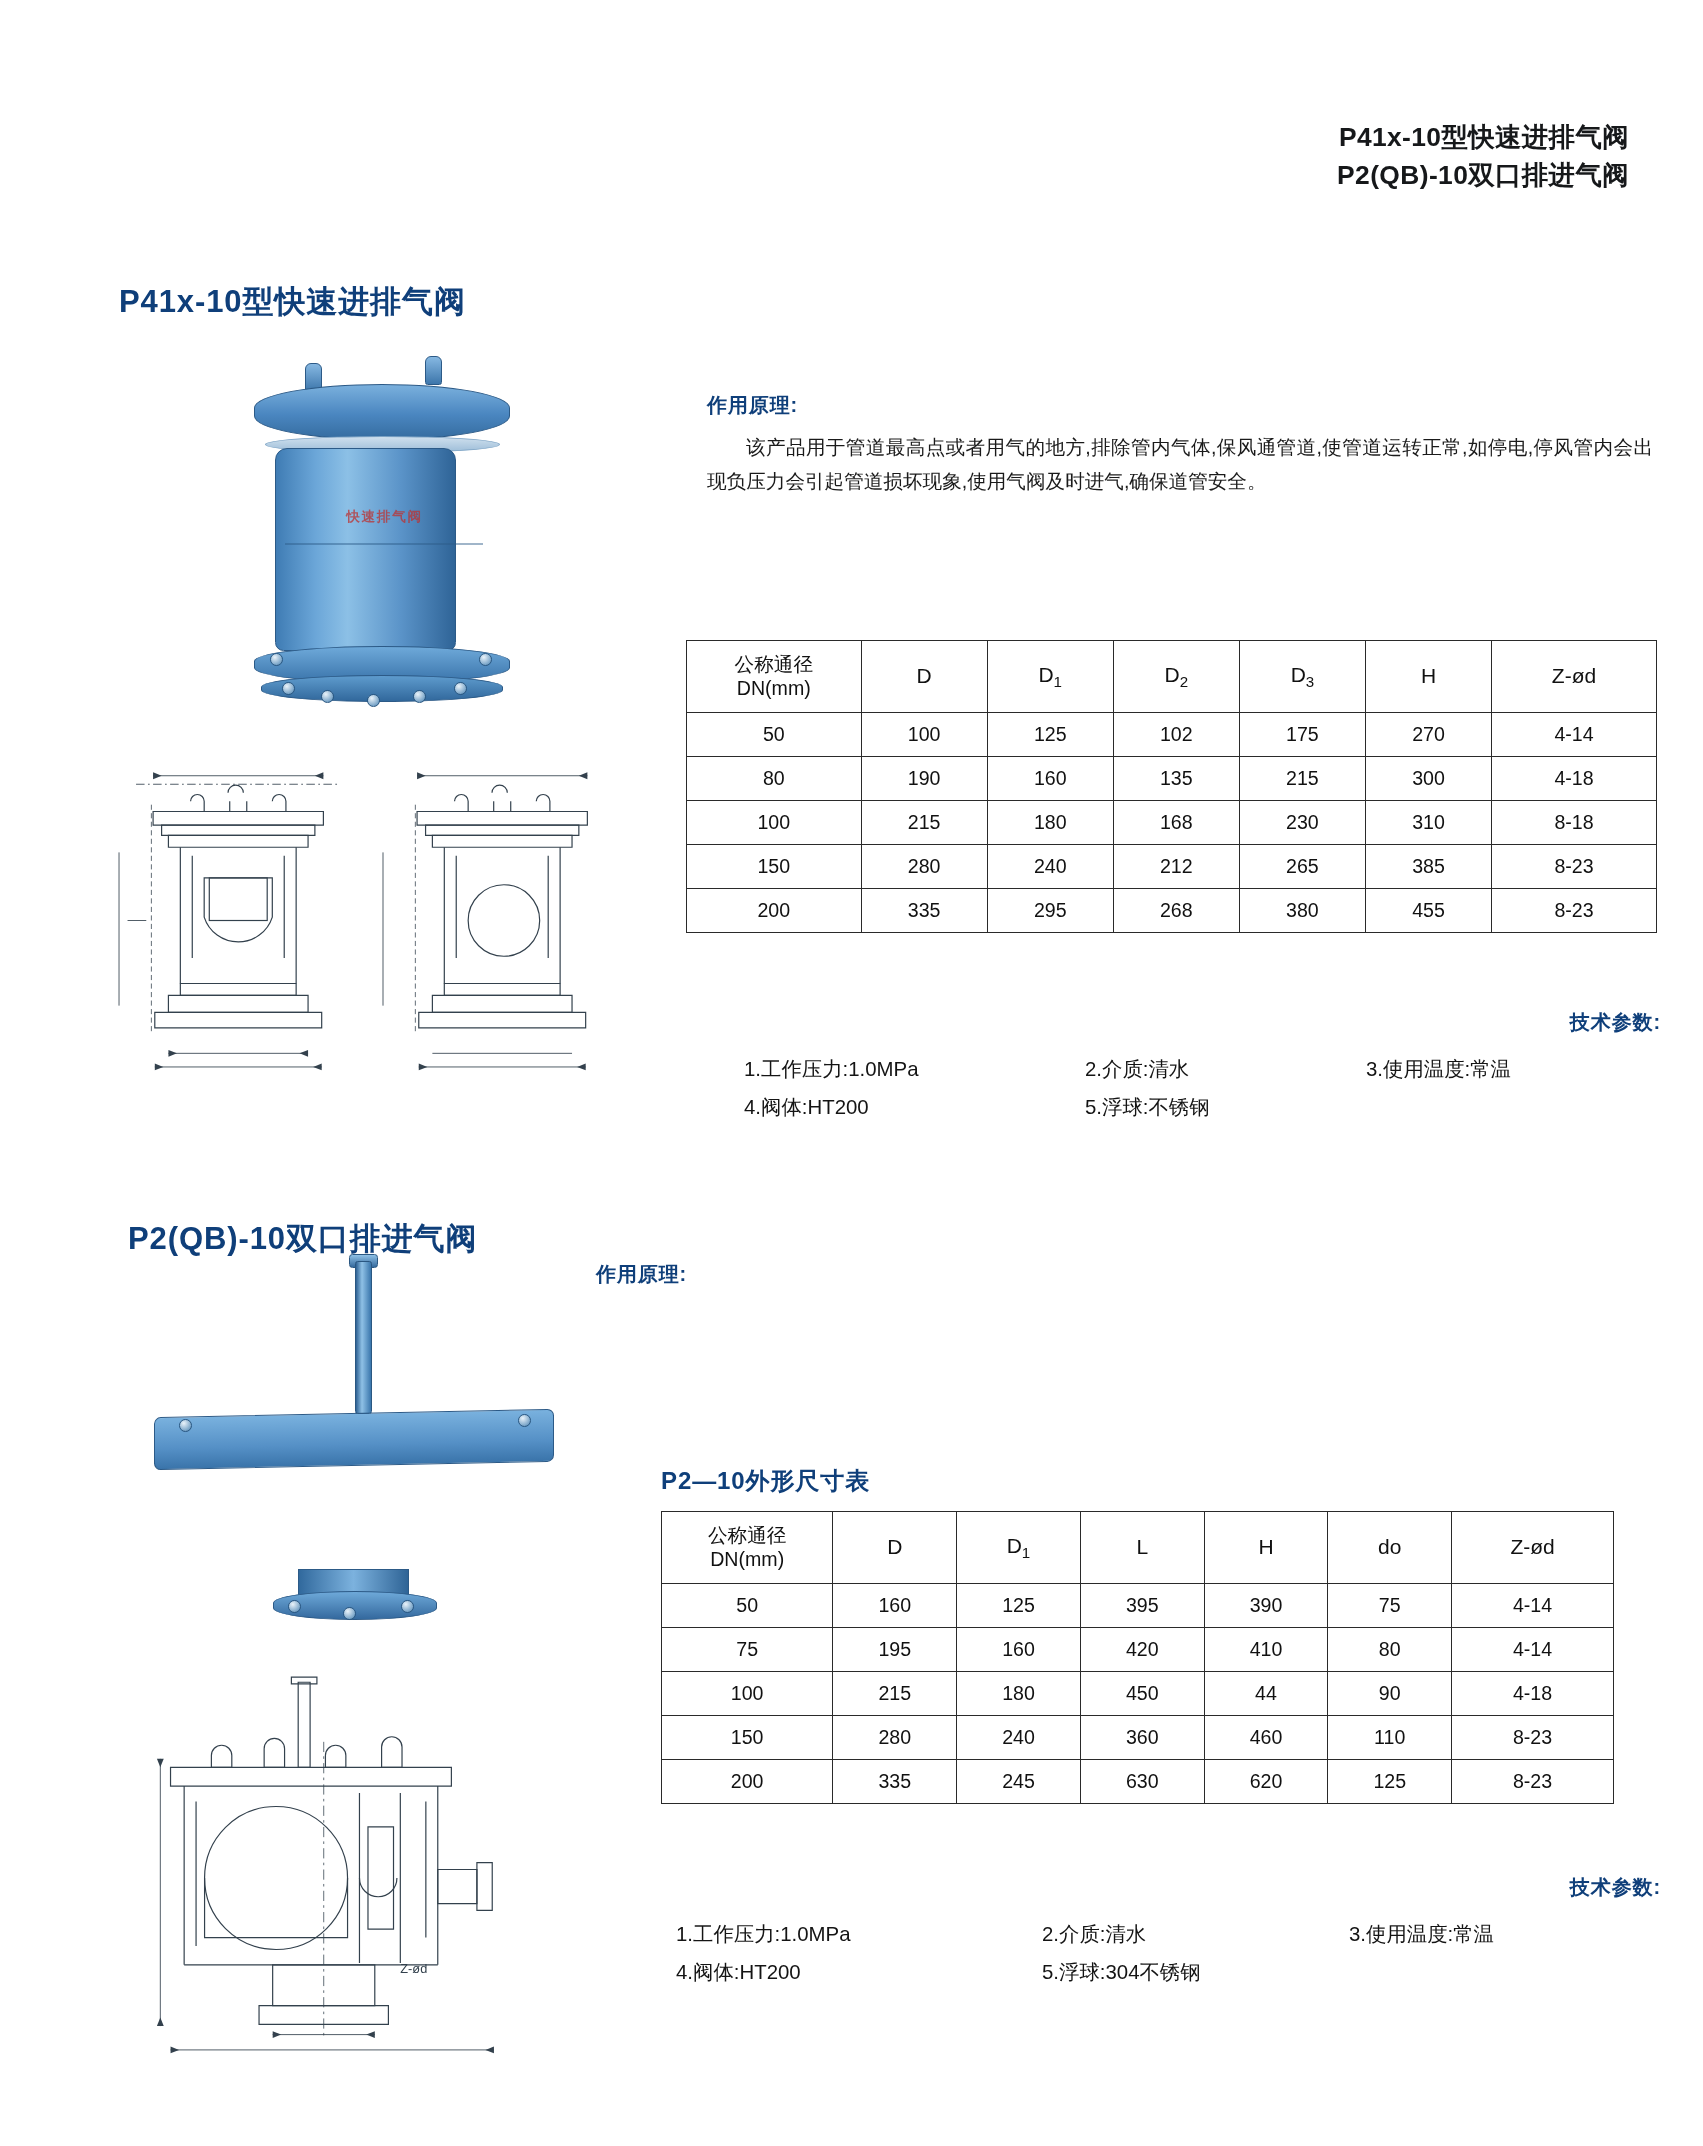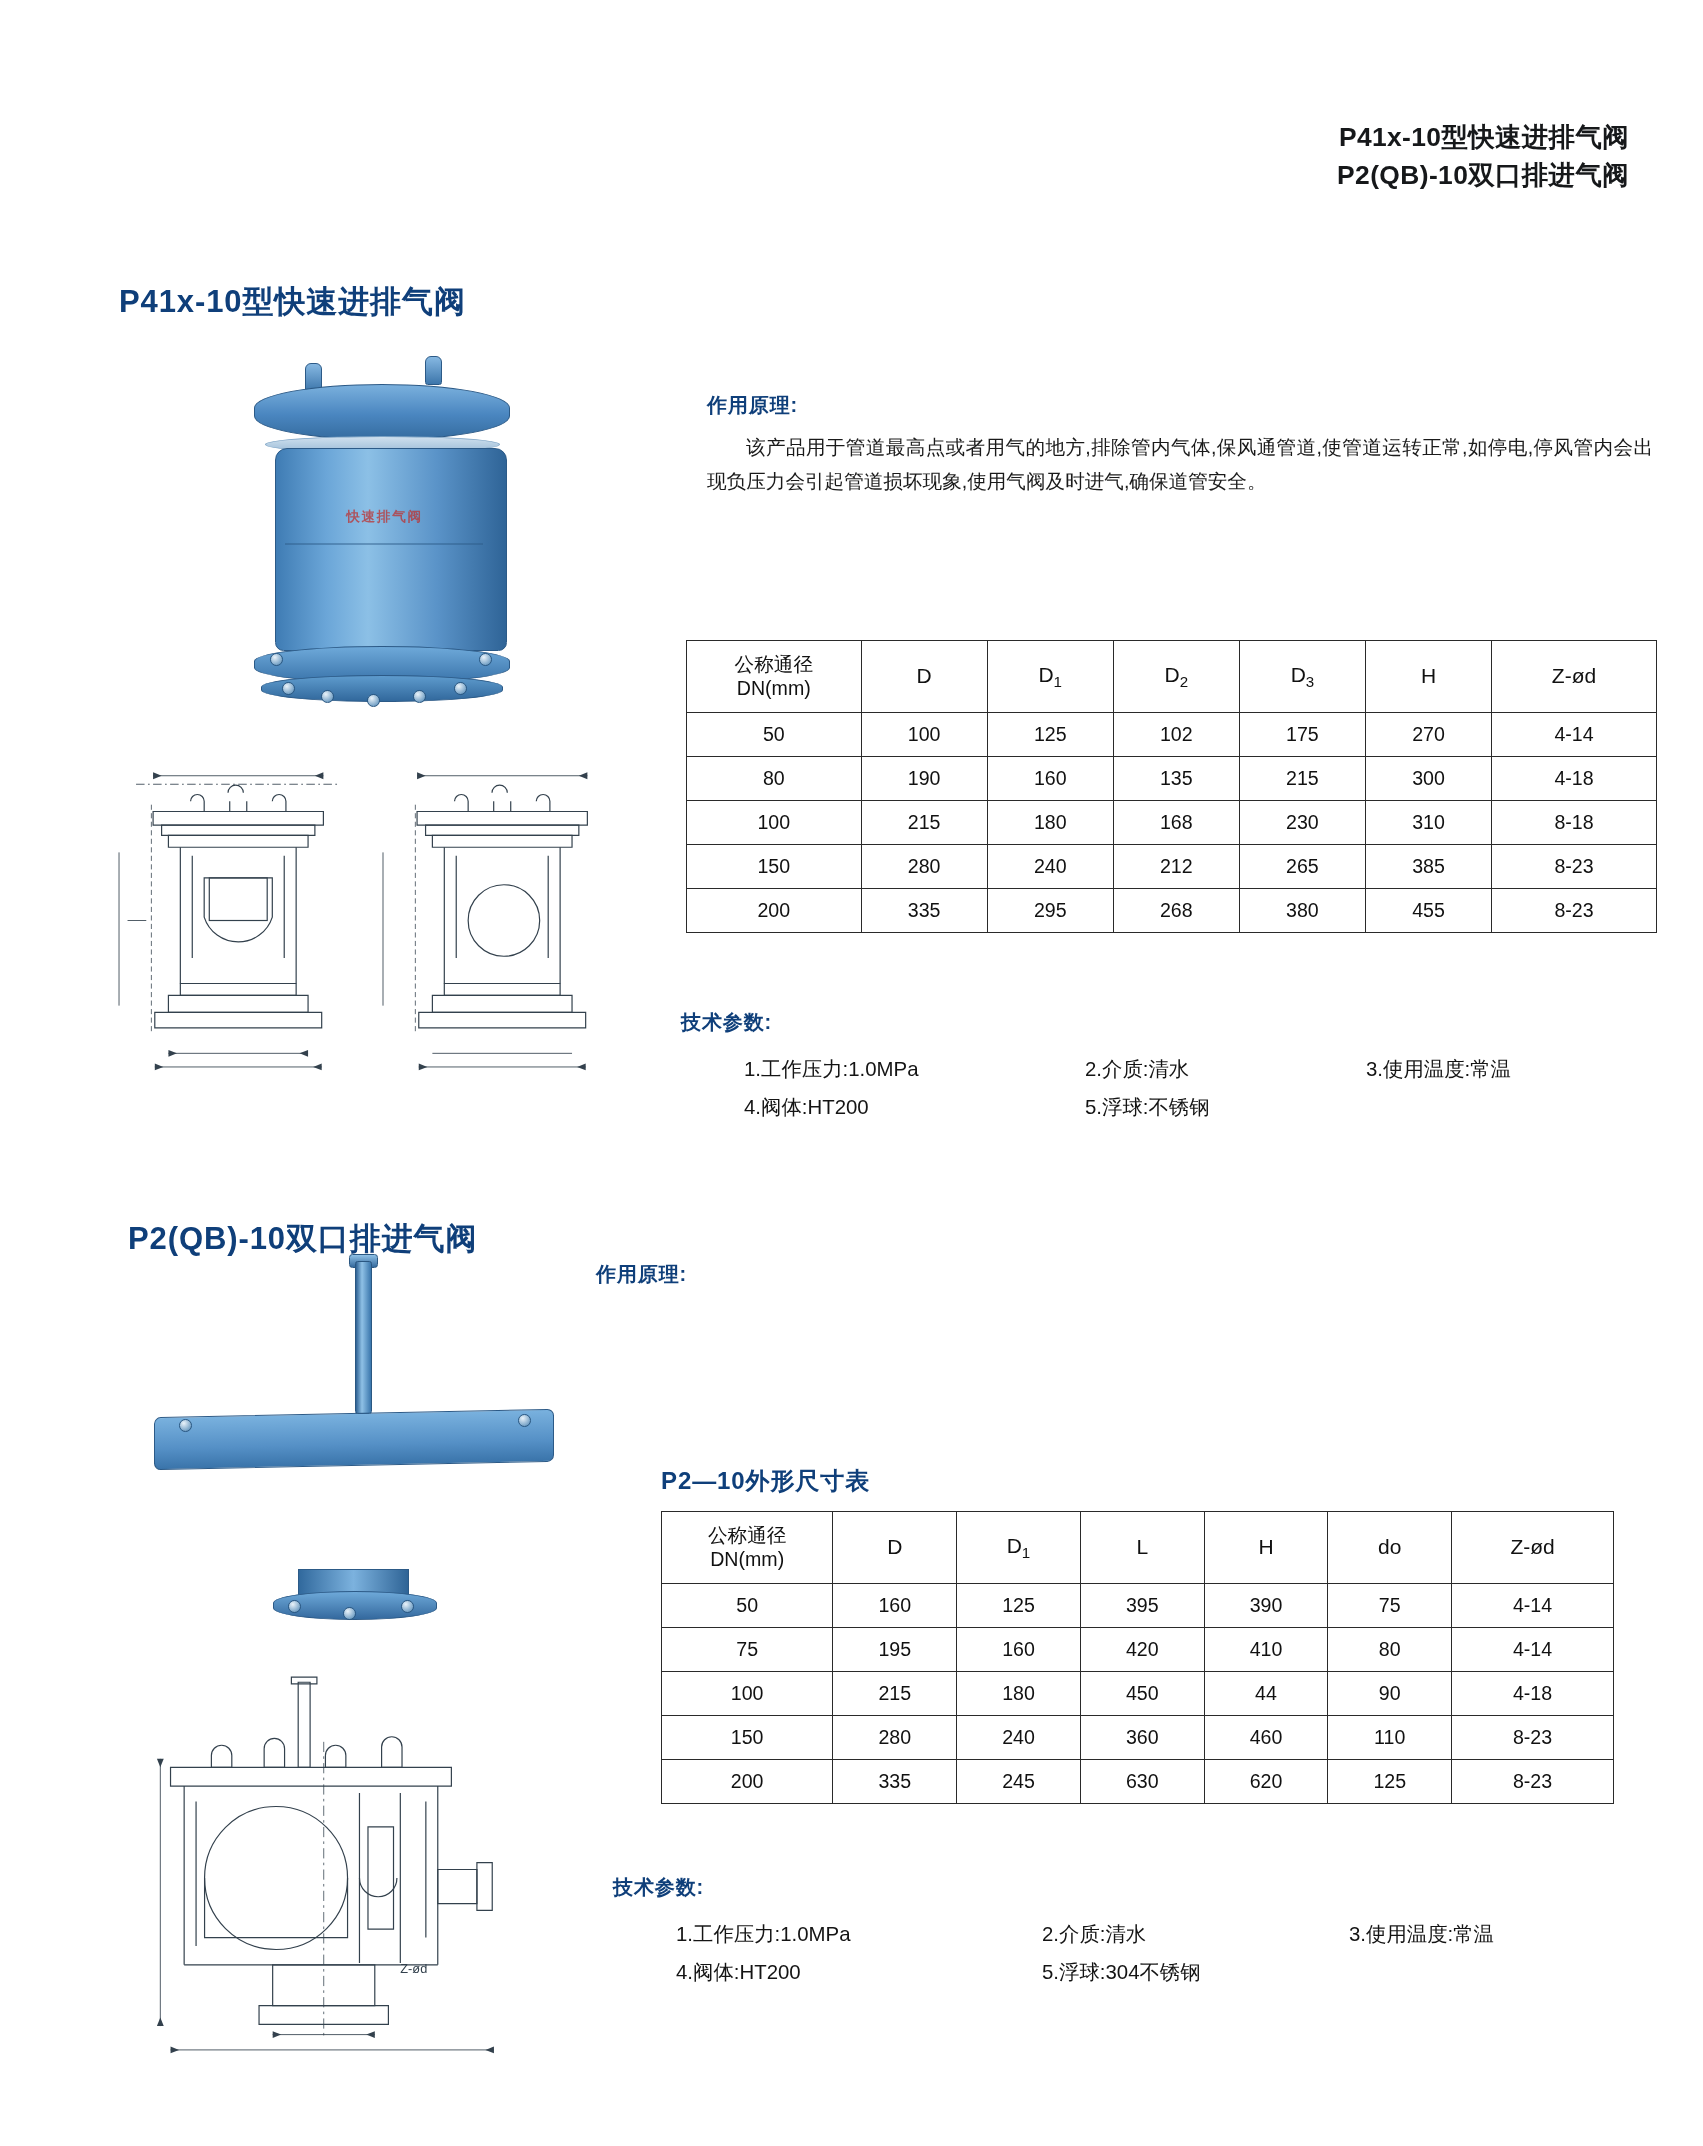--- a/index.html
+++ b/index.html
@@ -55,21 +55,21 @@
     border-radius: 50% / 24px;
     border: 1.7px solid #2c5a87;
   }
   .v1-knob { position: absolute; width: 17px; height: 29px; background: linear-gradient(180deg,#86b8e2,#3d76ab);
     border-radius: 6px 6px 2.6px 2.6px; border:0.9px solid #2c5a87; }
   .v1-knob.a { left: 66px; top: 22px; }
   .v1-knob.b { left: 186px; top: 15.3px; }
   .v1-gap { position: absolute; left: 25.6px; top: 95px; width: 235px; height: 17px;
     background: linear-gradient(180deg,#cfe0ee,#9dbdd8); border-radius: 50%/8.5px; border: 0.9px solid #7ba2c4; }
   .v1-body {
-    position: absolute; left: 36px; top: 107px; width: 232px; height: 203px;
+    position: absolute; left: 36px; top: 107px; width: 181px; height: 203px;
     background: linear-gradient(90deg,#3f7cb4 0%, #6ba6d8 22%, #8cc0e6 40%, #5a93c8 70%, #2f6497 100%);
     border-radius: 12px 12px 8.5px 8.5px;
     border: 0.9px solid #2c5a87;
     padding-left: 9px;
   }
   .v1-label {
     position: absolute; left: 58px; top: 51px; width: 101px; height: 34px;
     color: #b33; font-size: 13.6px; font-weight: bold; letter-spacing: 1.7px;
     display: flex; align-items: center; justify-content: center;
     opacity: 0.75;
@@ -154,21 +154,21 @@
   }
   .dim-table thead th { height: 72px; font-size: 21px; }
   .dim-table tbody td { height: 44px; }
   .hdr-two-line { line-height: 1.25; font-size: 19.6px; }
   .sub { font-size: 0.72em; vertical-align: sub; }
 
   
   .tech { position: absolute; }
   #tech-1 { top: 1009px; left: 681px; width: 980px; }
   #tech-2 { top: 1874px; left: 613px; width: 1048px; }
-  .tech .block-title { margin-bottom: 13.6px; }
+  .tech .block-title { margin-bottom: 13.6px; text-align: right; }
   .tech-row {
     display: flex;
     font-size: 20.4px;
     line-height: 1.9;
     padding-left: 63px;
     color: #141414;
   }
   .tech-row .c1 { width: 341px; }
   .tech-row .c2 { width: 281px; }
   .tech-row .c3 { width: 281px; }

